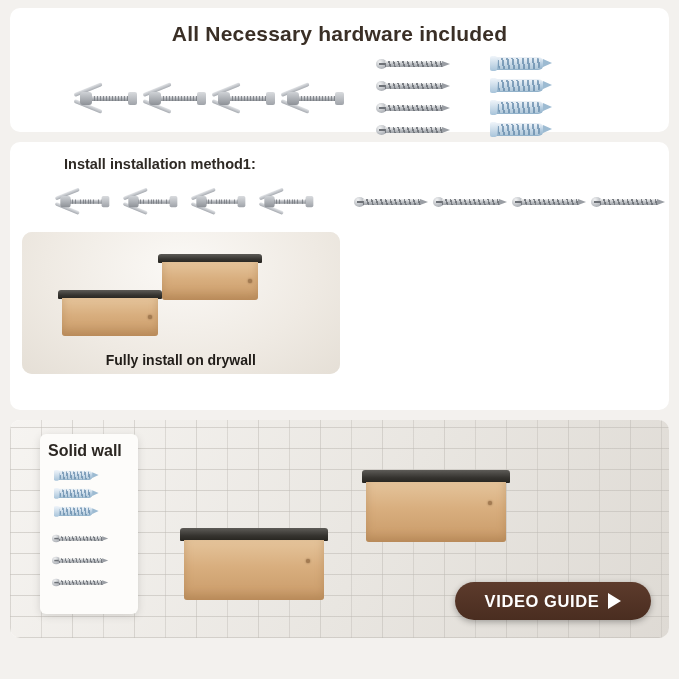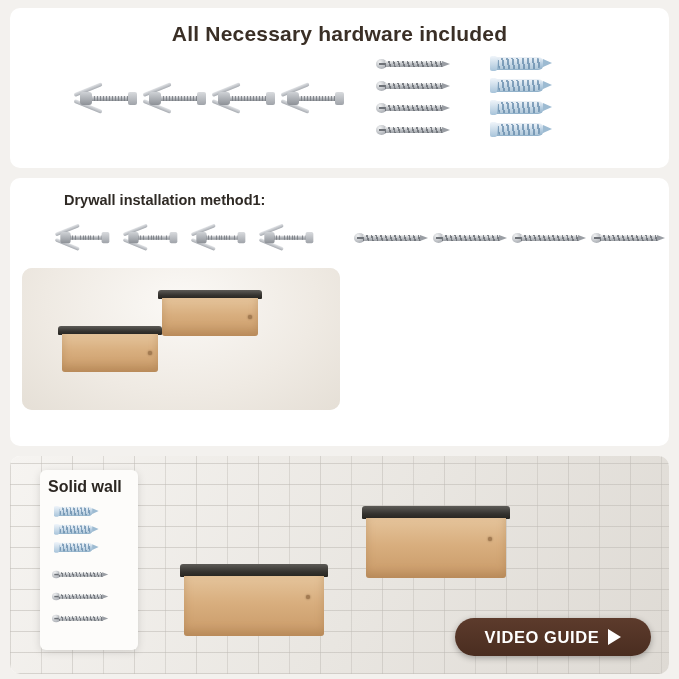--- a/index.html
+++ b/index.html
@@ -24,21 +24,21 @@
   
   .panel {
     background: #ffffff;
     border-radius: 10px;
     box-sizing: border-box;
     position: relative;
   }
 
   
   #panel-hardware {
-    height: 160px;
+    height: 124px;
     padding-top: 14px;
   }
   .title-main {
     text-align: center;
     font-size: 21px;
     font-weight: bold;
     color: #3a2f26;
     letter-spacing: .2px;
   }
   .hw-row {
@@ -424,21 +424,21 @@
         <div class="a-body"></div>
           <div class="a-collar"></div>
           <div class="a-tip"></div>
       </div>
     </div>
   </div>
 
   <div class="panel" id="panel-methods">
     <div class="methods-heads">
       <div class="m-col">
-        <div class="m-title">Drywall installation method1:</div>
+        <div class="m-title">Install installation method1:</div>
       </div>
     </div>
 
     <div class="methods-heads">
 
       <div class="m-col m-hw">
         <div class="toggle" style="left:28px; top:2px; transform:scale(.86); transform-origin:left top;">
           <div class="wing-u"></div>
             <div class="wing-d"></div>
           <div class="shaft"></div>
@@ -502,20 +502,21 @@
             <div class="top"></div>
               <div class="body"></div>
               <div class="screwdot"></div>
           </div>
           <div class="shelf" style="left:36px; top:58px; width:104px; height:46px;">
             <div class="top"></div>
               <div class="body"></div>
               <div class="screwdot"></div>
           </div>
 
+          <div class="caption">Fully install on drywall</div>
         </div>
       </div>
 
     </div>
   </div>
 
   <div class="panel" id="panel-brick">
     <div class="brick-bg"></div>
 
     <div class="shelf" style="left:352px; top:50px; width:148px; height:68px;">

